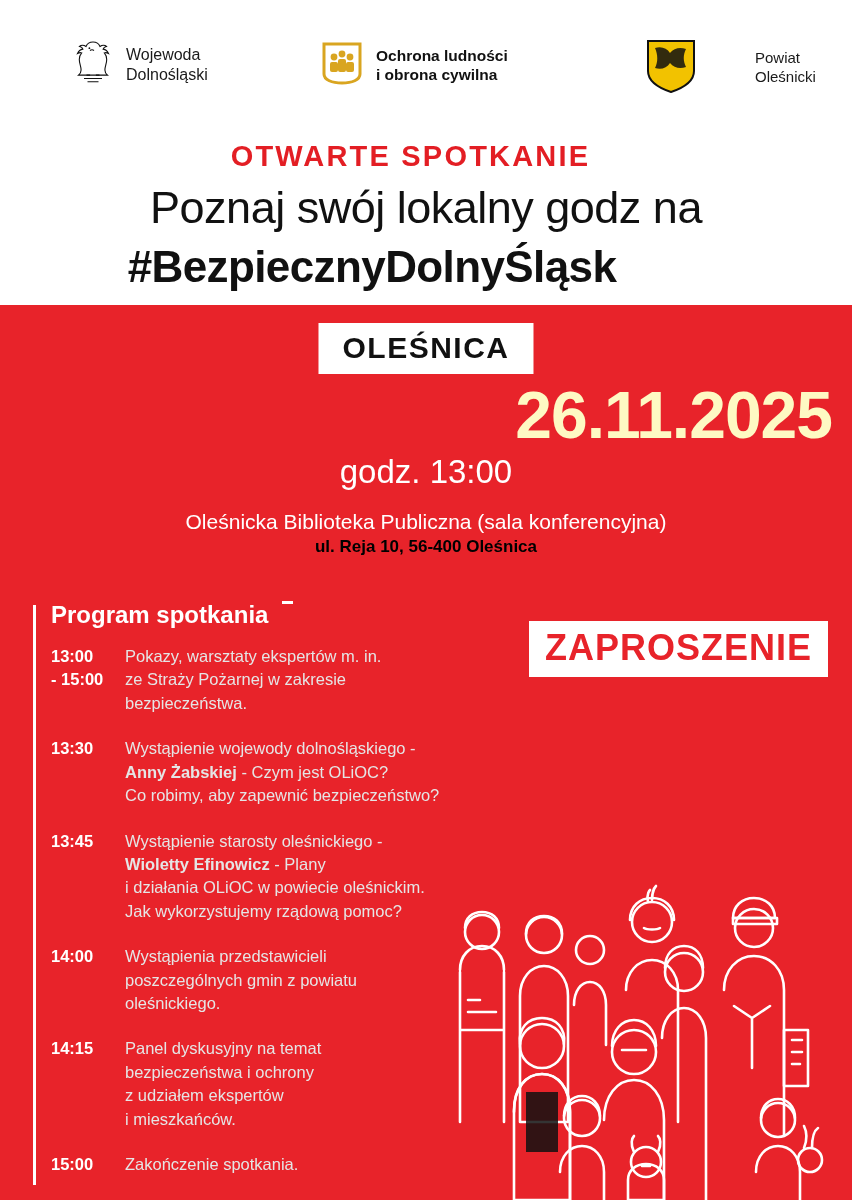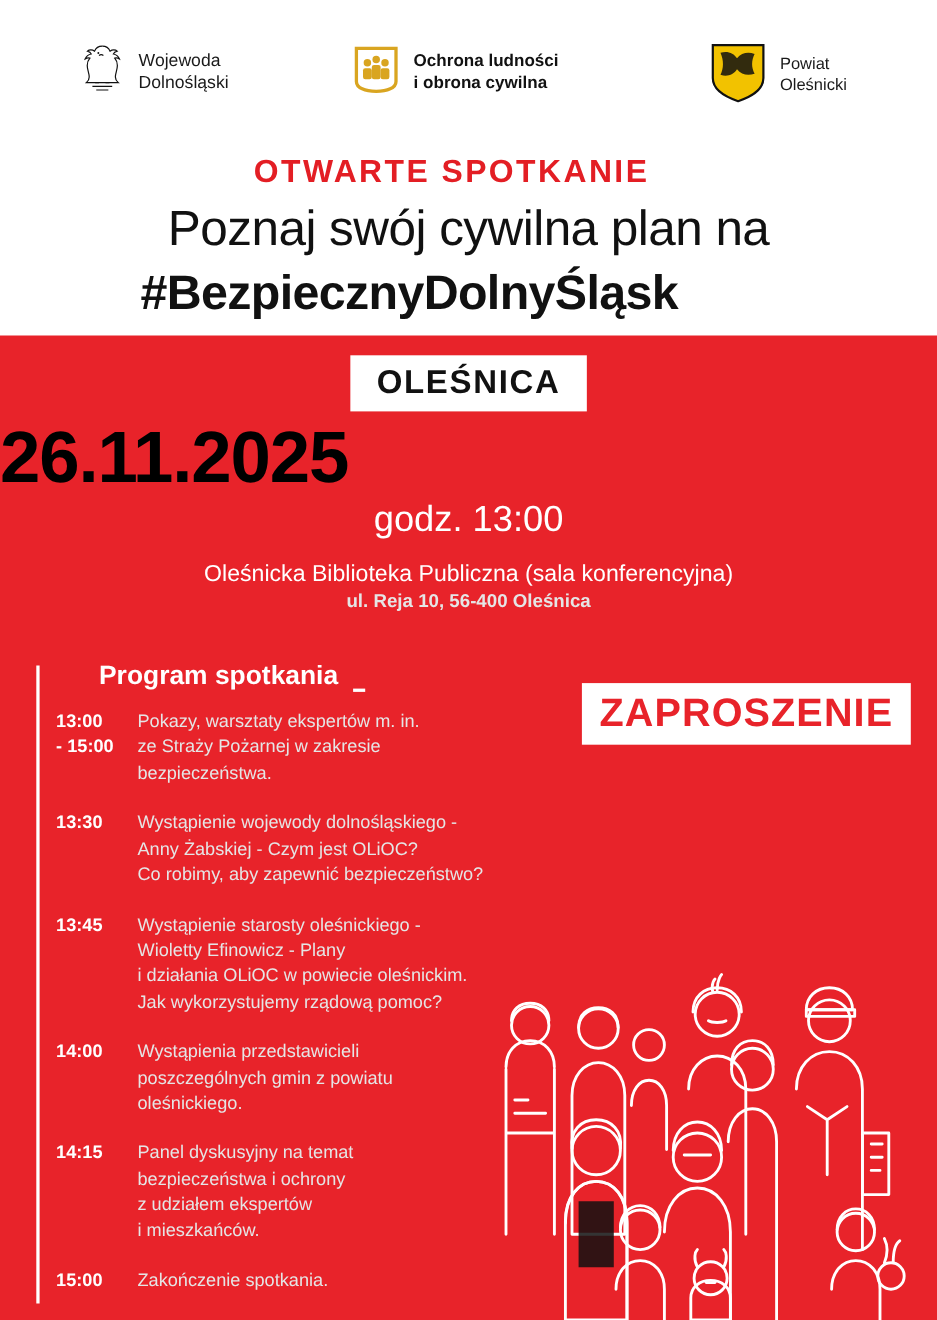--- a/index.html
+++ b/index.html
@@ -42,21 +42,21 @@
   .logo-3 { position: absolute; left: 645px; top: 8px; }
 
   .logo-text {
     font-size: 16px;
     line-height: 1.25;
     color: #1a1a1a;
   }
   .logo-text .l1 { display: block; }
   .logo-text .l2 { display: block; }
   .logo-2 .logo-text { font-weight: bold; font-size: 15.5px; color:#111; }
-  .logo-3 .logo-text { font-size: 15px; }
+  .logo-3 .logo-text { font-size: 15px; margin-left: 46px; }
 
   .eagle {
     width: 42px;
     height: 50px;
   }
   .oliOC-mark {
     width: 44px;
     height: 46px;
   }
   .shield {
@@ -130,22 +130,22 @@
     font-size: 30px;
     letter-spacing: 1.5px;
     padding: 8px 24px 9px 24px;
   }
 
   .date {
     position: absolute;
     top: 72px;
     left: 0;
     width: 832px;
-    text-align: left;
-    color: #000000;
+    text-align: right;
+    color: #fef9c3;
     font-weight: bold;
     font-size: 66px;
     letter-spacing: -1px;
   }
   .time {
     position: absolute;
     top: 148px;
     left: 0;
     width: 852px;
     text-align: center;
@@ -160,43 +160,42 @@
     text-align: center;
     color: #ffffff;
     font-size: 21px;
   }
   .address {
     position: absolute;
     top: 232px;
     left: 0;
     width: 852px;
     text-align: center;
-    color: #e5e5e5;
+    color: #000000;
     font-size: 17px;
     font-weight: bold;
   }
 
   
   .program-rule {
     position: absolute;
     left: 33px;
     top: 300px;
     width: 3px;
     height: 580px;
     background: #ffffff;
   }
   .program-title-wrap {
     position: absolute;
     left: 33px;
     top: 296px;
     width: 470px;
     display: flex;
-    align-items: flex-end;
+    align-items: flex-start;
     gap: 14px;
-    margin-left: 39px;
   }
   .program-title {
     color: #ffffff;
     font-weight: bold;
     font-size: 24px;
     padding-left: 18px;
   }
   .program-title-line {
     flex: 1;
     height: 3px;
@@ -233,21 +232,21 @@
     font-weight: bold;
     font-size: 16.5px;
     line-height: 1.42;
     white-space: pre-line;
   }
   .prog-desc {
     color: #e5e5e5;
     font-size: 16.5px;
     line-height: 1.42;
   }
-  .prog-desc b { font-weight: normal; }
+  .prog-desc b { font-weight: bold; }
 
   
   .crowd {
     position: absolute;
     right: 0;
     bottom: 0;
     width: 430px;
     height: 400px;
   }
 </style>
@@ -306,21 +305,21 @@
         </svg>
       </span>
       <span class="logo-text">
         <span class="l1">Powiat</span>
         <span class="l2">Oleśnicki</span>
       </span>
     </div>
   </div>
 
   <div class="kicker">OTWARTE SPOTKANIE</div>
-  <div class="headline1">Poznaj swój cywilna plan na</div>
+  <div class="headline1">Poznaj swój lokalny godz na</div>
   <div class="headline2">#BezpiecznyDolnyŚląsk</div>
 
   <div class="red-body">
 
     <div class="city-badge">OLEŚNICA</div>
     <div class="date">26.11.2025</div>
     <div class="time">godz. 13:00</div>
     <div class="venue">Oleśnicka Biblioteka Publiczna (sala konferencyjna)</div>
     <div class="address">ul. Reja 10, 56-400 Oleśnica</div>
 

